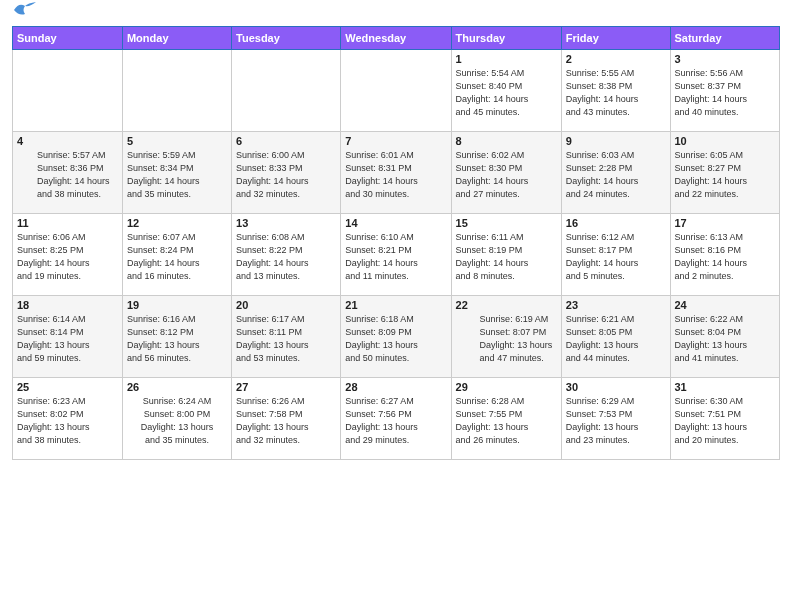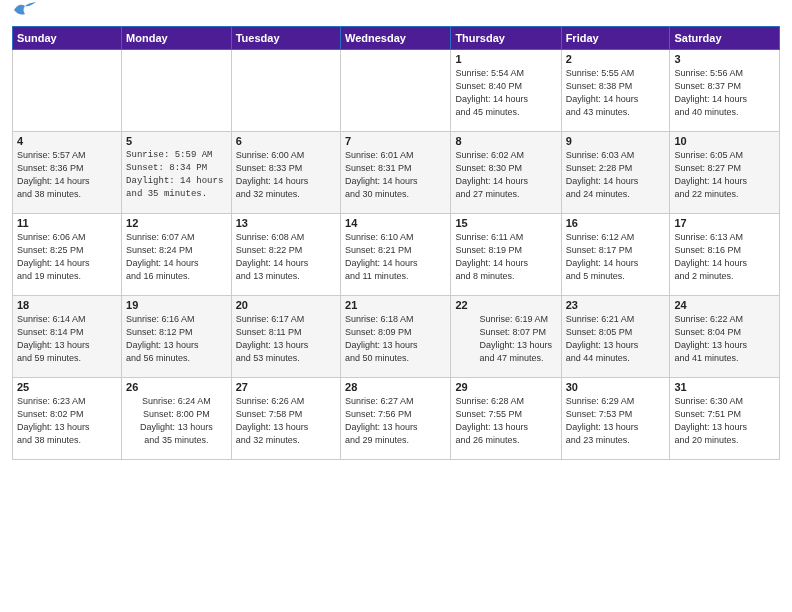--- a/index.html
+++ b/index.html
@@ -47,21 +47,21 @@
     .location {
       font-size: 14px;
       color: #555;
     }
     .calendar-table {
       width: 100%;
       border-collapse: collapse;
       font-size: 9.5px;
     }
     .calendar-table th {
-      background-color: #4c1d95;
+      background-color: #8b5cf6;
       color: #fff;
       padding: 5px 4px;
       text-align: left;
       font-size: 11px;
       font-weight: bold;
       border: 1px solid #2a6ebf;
       margin-left: 23px;
     }
     .calendar-table td {
       border: 1px solid #ccc;
@@ -146,28 +146,28 @@
             <div class="day-num">3</div>
             <div class="day-info" style="white-space: pre-line;">Sunrise: 5:56 AM
 Sunset: 8:37 PM
 Daylight: 14 hours
 and 40 minutes.</div>
           </td>
         </tr>
         <tr>
           <td>
             <div class="day-num">4</div>
-            <div class="day-info" style="white-space: pre-line;">Sunrise: 5:57 AM
+            <div class="day-info" style="white-space: pre-line; margin-left: 20px;">Sunrise: 5:57 AM
 Sunset: 8:36 PM
 Daylight: 14 hours
 and 38 minutes.</div>
           </td>
           <td>
             <div class="day-num">5</div>
-            <div class="day-info" style="white-space: pre-line; font-family: Liberation Mono, monospace;">Sunrise: 5:59 AM
+            <div class="day-info" style="white-space: pre-line;">Sunrise: 5:59 AM
 Sunset: 8:34 PM
 Daylight: 14 hours
 and 35 minutes.</div>
           </td>
           <td>
             <div class="day-num">6</div>
             <div class="day-info" style="white-space: pre-line;">Sunrise: 6:00 AM
 Sunset: 8:33 PM
 Daylight: 14 hours
 and 32 minutes.</div>

